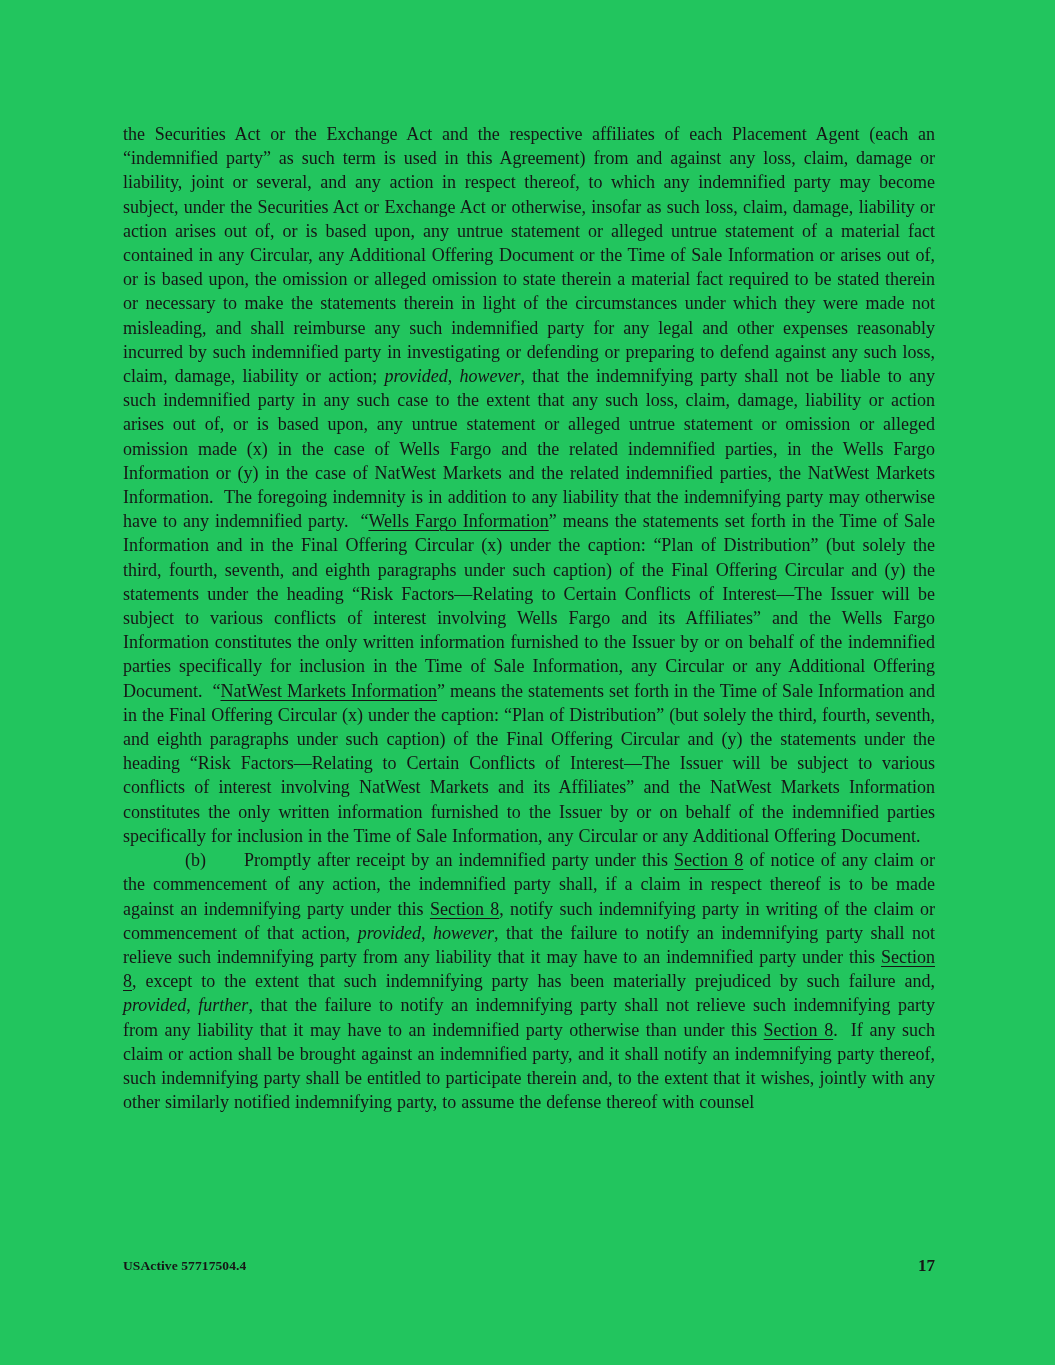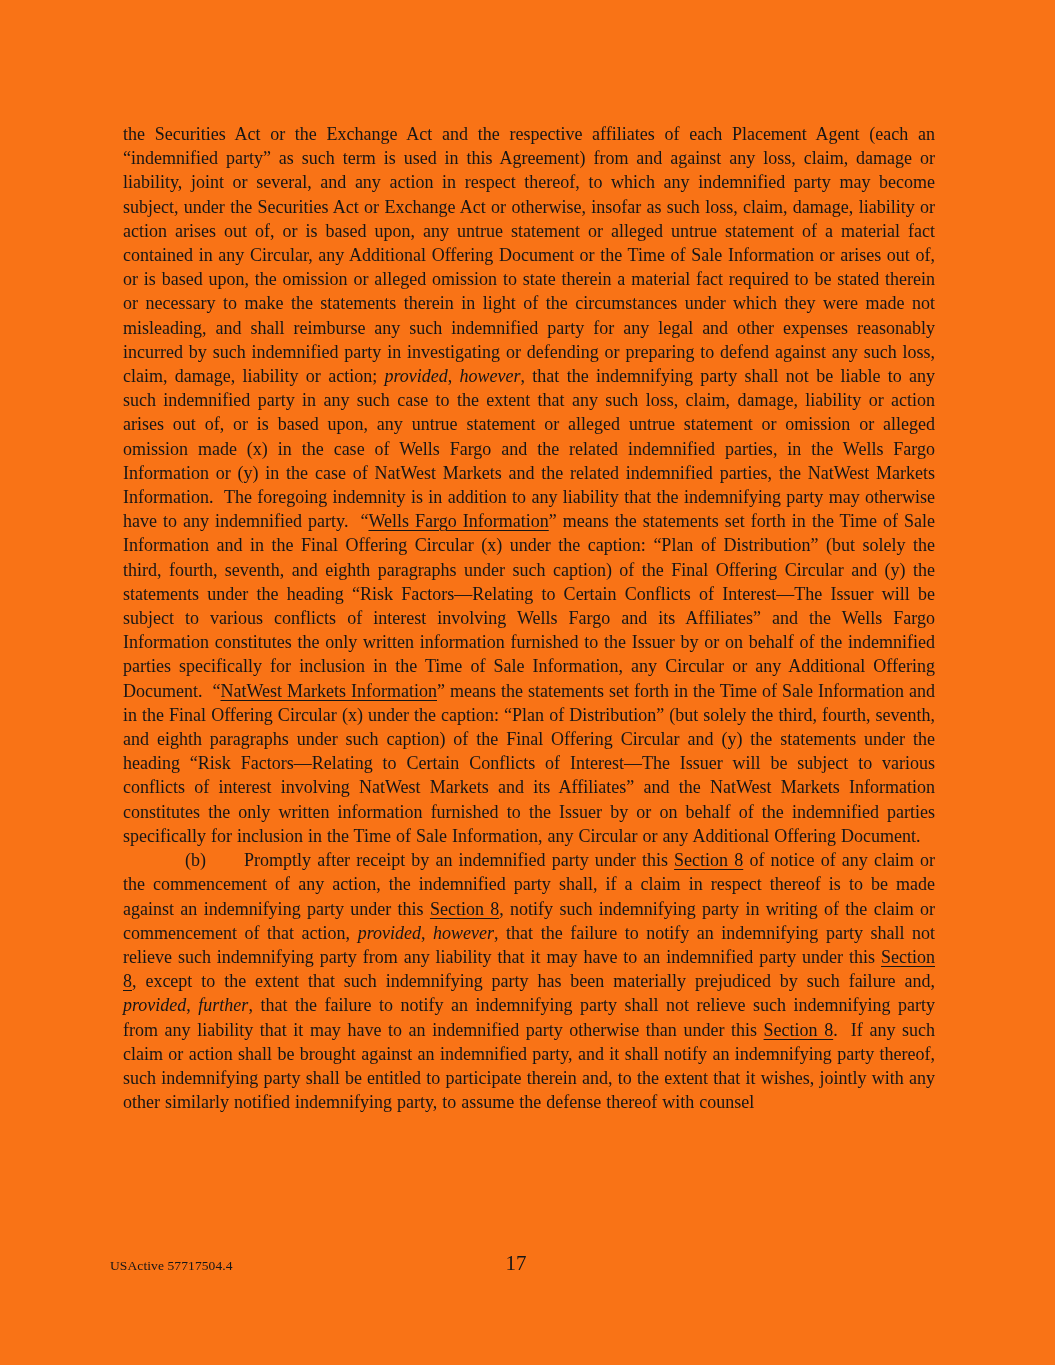--- a/index.html
+++ b/index.html
@@ -5,21 +5,21 @@
   html, body {
     margin: 0;
     padding: 0;
     background: #ffffff;
   }
   .page {
     position: relative;
     width: 1055px;
     height: 1365px;
     margin: 0 auto;
-    background: #f97316;
+    background: #22c55e;
     font-family: "Liberation Serif", serif;
     color: #161616;
     overflow: hidden;
   }
   .content {
     position: absolute;
     left: 123px;
     top: 122px;
     width: 812px;
   }
@@ -41,39 +41,40 @@
   }
   .run-italic {
     font-style: italic;
   }
   .run-underline {
     text-decoration: underline;
     text-underline-offset: 3px;
   }
   .footer {
     position: absolute;
-    left: 110px;
+    left: 123px;
     top: 1250px;
     width: 812px;
     height: 26px;
+    font-weight: bold;
   }
   .doc-id {
     position: absolute;
     left: 0;
     bottom: 2px;
     font-size: 13.5px;
     letter-spacing: 0.1px;
   }
   .page-num {
     position: absolute;
     left: 0;
     bottom: 0;
     width: 100%;
-    text-align: center;
-    font-size: 21px;
+    text-align: right;
+    font-size: 17px;
   }
 </style>
 </head>
 <body>
 
 <div class="page">
   <div class="content">
       <p class="para"><span class="run-plain">the Securities Act or the Exchange Act and the respective affiliates of each Placement Agent (each an “indemnified party” as such term is used in this Agreement) from and against any loss, claim, damage or liability, joint or several, and any action in respect thereof, to which any indemnified party may become subject, under the Securities Act or Exchange Act or otherwise, insofar as such loss, claim, damage, liability or action arises out of, or is based upon, any untrue statement or alleged untrue statement of a material fact contained in any Circular, any Additional Offering Document or the Time of Sale Information or arises out of, or is based upon, the omission or alleged omission to state therein a material fact required to be stated therein or necessary to make the statements therein in light of the circumstances under which they were made not misleading, and shall reimburse any such indemnified party for any legal and other expenses reasonably incurred by such indemnified party in investigating or defending or preparing to defend against any such loss, claim, damage, liability or action; </span><span class="run-italic">provided</span><span class="run-plain">, </span><span class="run-italic">however</span><span class="run-plain">, that the indemnifying party shall not be liable to any such indemnified party in any such case to the extent that any such loss, claim, damage, liability or action arises out of, or is based upon, any untrue statement or alleged untrue statement or omission or alleged omission made (x) in the case of Wells Fargo and the related indemnified parties, in the Wells Fargo Information or (y) in the case of NatWest Markets and the related indemnified parties, the NatWest Markets Information.&nbsp; The foregoing indemnity is in addition to any liability that the indemnifying party may otherwise have to any indemnified party.&nbsp; “</span><span class="run-underline">Wells Fargo Information</span><span class="run-plain">” means the statements set forth in the Time of Sale Information and in the Final Offering Circular (x) under the caption: “Plan of Distribution” (but solely the third, fourth, seventh, and eighth paragraphs under such caption) of the Final Offering Circular and (y) the statements under the heading “Risk Factors—Relating to Certain Conflicts of Interest—The Issuer will be subject to various conflicts of interest involving Wells Fargo and its Affiliates” and the Wells Fargo Information constitutes the only written information furnished to the Issuer by or on behalf of the indemnified parties specifically for inclusion in the Time of Sale Information, any Circular or any Additional Offering Document.&nbsp; “</span><span class="run-underline">NatWest Markets Information</span><span class="run-plain">” means the statements set forth in the Time of Sale Information and in the Final Offering Circular (x) under the caption: “Plan of Distribution” (but solely the third, fourth, seventh, and eighth paragraphs under such caption) of the Final Offering Circular and (y) the statements under the heading “Risk Factors—Relating to Certain Conflicts of Interest—The Issuer will be subject to various conflicts of interest involving NatWest Markets and its Affiliates” and the NatWest Markets Information constitutes the only written information furnished to the Issuer by or on behalf of the indemnified parties specifically for inclusion in the Time of Sale Information, any Circular or any Additional Offering Document.</span></p>
       <p class="para indented"><span>(b)</span><span class="tab"></span><span class="run-plain">Promptly after receipt by an indemnified party under this </span><span class="run-underline">Section 8</span><span class="run-plain"> of notice of any claim or the commencement of any action, the indemnified party shall, if a claim in respect thereof is to be made against an indemnifying party under this </span><span class="run-underline">Section 8</span><span class="run-plain">, notify such indemnifying party in writing of the claim or commencement of that action, </span><span class="run-italic">provided</span><span class="run-plain">, </span><span class="run-italic">however</span><span class="run-plain">, that the failure to notify an indemnifying party shall not relieve such indemnifying party from any liability that it may have to an indemnified party under this </span><span class="run-underline">Section 8</span><span class="run-plain">, except to the extent that such indemnifying party has been materially prejudiced by such failure and, </span><span class="run-italic">provided</span><span class="run-plain">, </span><span class="run-italic">further</span><span class="run-plain">, that the failure to notify an indemnifying party shall not relieve such indemnifying party from any liability that it may have to an indemnified party otherwise than under this </span><span class="run-underline">Section 8</span><span class="run-plain">.&nbsp; If any such claim or action shall be brought against an indemnified party, and it shall notify an indemnifying party thereof, such indemnifying party shall be entitled to participate therein and, to the extent that it wishes, jointly with any other similarly notified indemnifying party, to assume the defense thereof with counsel</span></p>
     </div>

